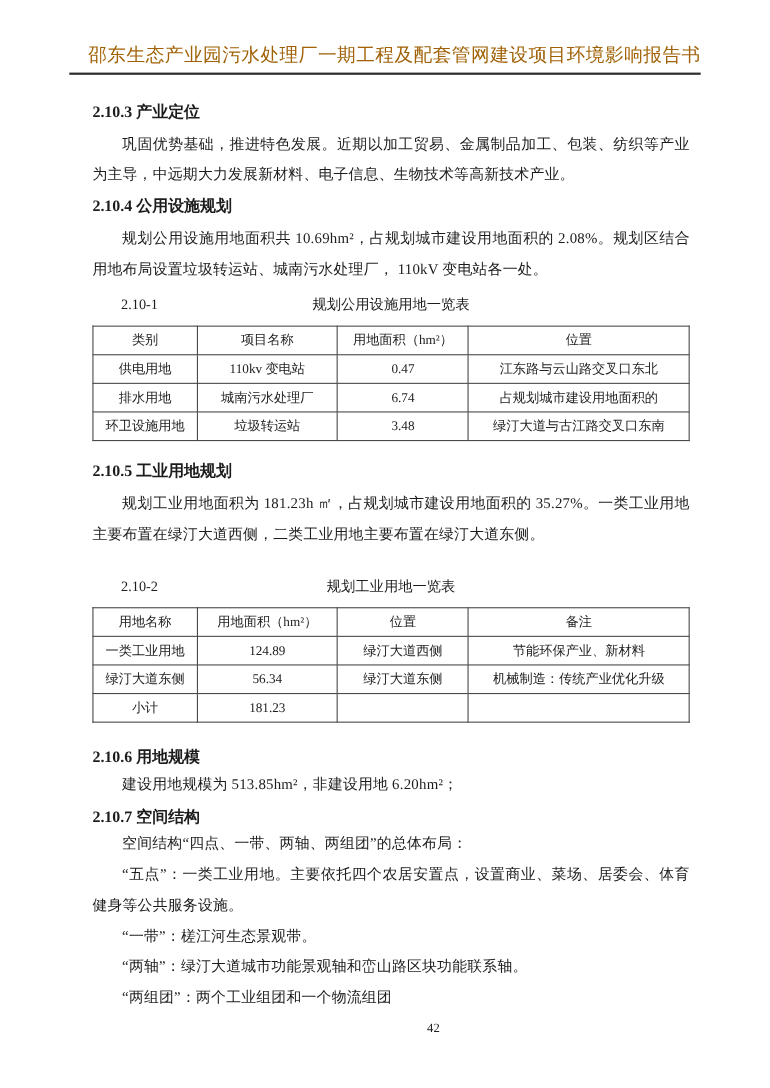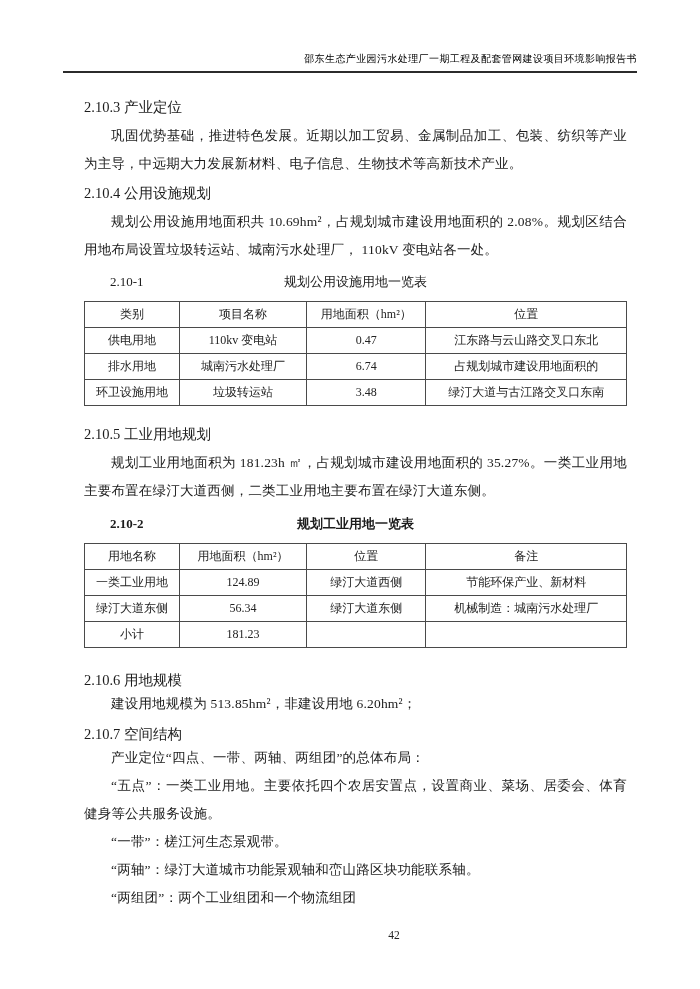--- a/index.html
+++ b/index.html
@@ -8,33 +8,33 @@
     width: 700px;
     height: 989px;
     margin: 0 auto;
     background: #ffffff;
     font-family: "Liberation Serif", "DejaVu Serif", serif;
     color: #1c1c1c;
     overflow: hidden;
     box-sizing: border-box;
   }
   .doc-header {
-    margin: 14px 63px;
+    margin: 0 63px;
     padding-top: 38px;
     padding-bottom: 5px;
     border-bottom: 2px solid #2b2b2b;
     text-align: right;
-    font-size: 10px;
+    font-size: 17px;
     letter-spacing: 0.4px;
-    color: #000000;
+    color: #a16207;
   }
   .content { margin: 0 73px 0 84px; }
   .section-heading {
     font-size: 14.5px;
-    font-weight: normal;
+    font-weight: bold;
     margin: 0;
     line-height: 20px;
   }
   .h-2103 { margin-top: 24px; }
   .h-2104 { margin-top: 5px; }
   .h-2105 { margin-top: 18px; }
   .h-2106 { margin-top: 22px; }
   .h-2107 { margin-top: 6px; }
   .para {
     font-size: 13.5px;
@@ -143,21 +143,21 @@
             <td>垃圾转运站</td>
             <td>3.48</td>
             <td>绿汀大道与古江路交叉口东南</td>
           </tr>
         </tbody>
     </table>
 
     <h3 class="section-heading h-2105">2.10.5 工业用地规划</h3>
     <p class="para tight">规划工业用地面积为 181.23h ㎡，占规划城市建设用地面积的 35.27%。一类工业用地主要布置在绿汀大道西侧，二类工业用地主要布置在绿汀大道东侧。</p>
 
-    <div class="table-caption" style="margin-top:6px;font-weight:bold;">
+    <div class="table-caption" style="margin-top:20px;">
       <span class="cap-label">2.10-2</span>
       <span class="cap-title">规划工业用地一览表</span>
     </div>
 
     <table class="doc-table">
       <colgroup>
           <col class="c1">
           <col class="c2">
           <col class="c3">
           <col class="c4">
@@ -174,36 +174,36 @@
           <tr>
             <td>一类工业用地</td>
             <td>124.89</td>
             <td>绿汀大道西侧</td>
             <td>节能环保产业、新材料</td>
           </tr>
           <tr>
             <td>绿汀大道东侧</td>
             <td>56.34</td>
             <td>绿汀大道东侧</td>
-            <td>机械制造：城南污水处理厂</td>
+            <td>机械制造：传统产业优化升级</td>
           </tr>
           <tr>
             <td>小计</td>
             <td>181.23</td>
             <td></td>
             <td></td>
           </tr>
         </tbody>
     </table>
 
     <h3 class="section-heading h-2106">2.10.6 用地规模</h3>
     <p class="para">建设用地规模为 513.85hm²，非建设用地 6.20hm²；</p>
 
     <h3 class="section-heading h-2107">2.10.7 空间结构</h3>
-    <p class="para">产业定位“四点、一带、两轴、两组团”的总体布局：</p>
+    <p class="para">空间结构“四点、一带、两轴、两组团”的总体布局：</p>
     <p class="para">“五点”：一类工业用地。主要依托四个农居安置点，设置商业、菜场、居委会、体育健身等公共服务设施。</p>
     <p class="para">“一带”：槎江河生态景观带。</p>
     <p class="para">“两轴”：绿汀大道城市功能景观轴和峦山路区块功能联系轴。</p>
     <p class="para">“两组团”：两个工业组团和一个物流组团</p>
 
   </div>
 
   <div class="page-footer">
     <span>42</span>
   </div>

